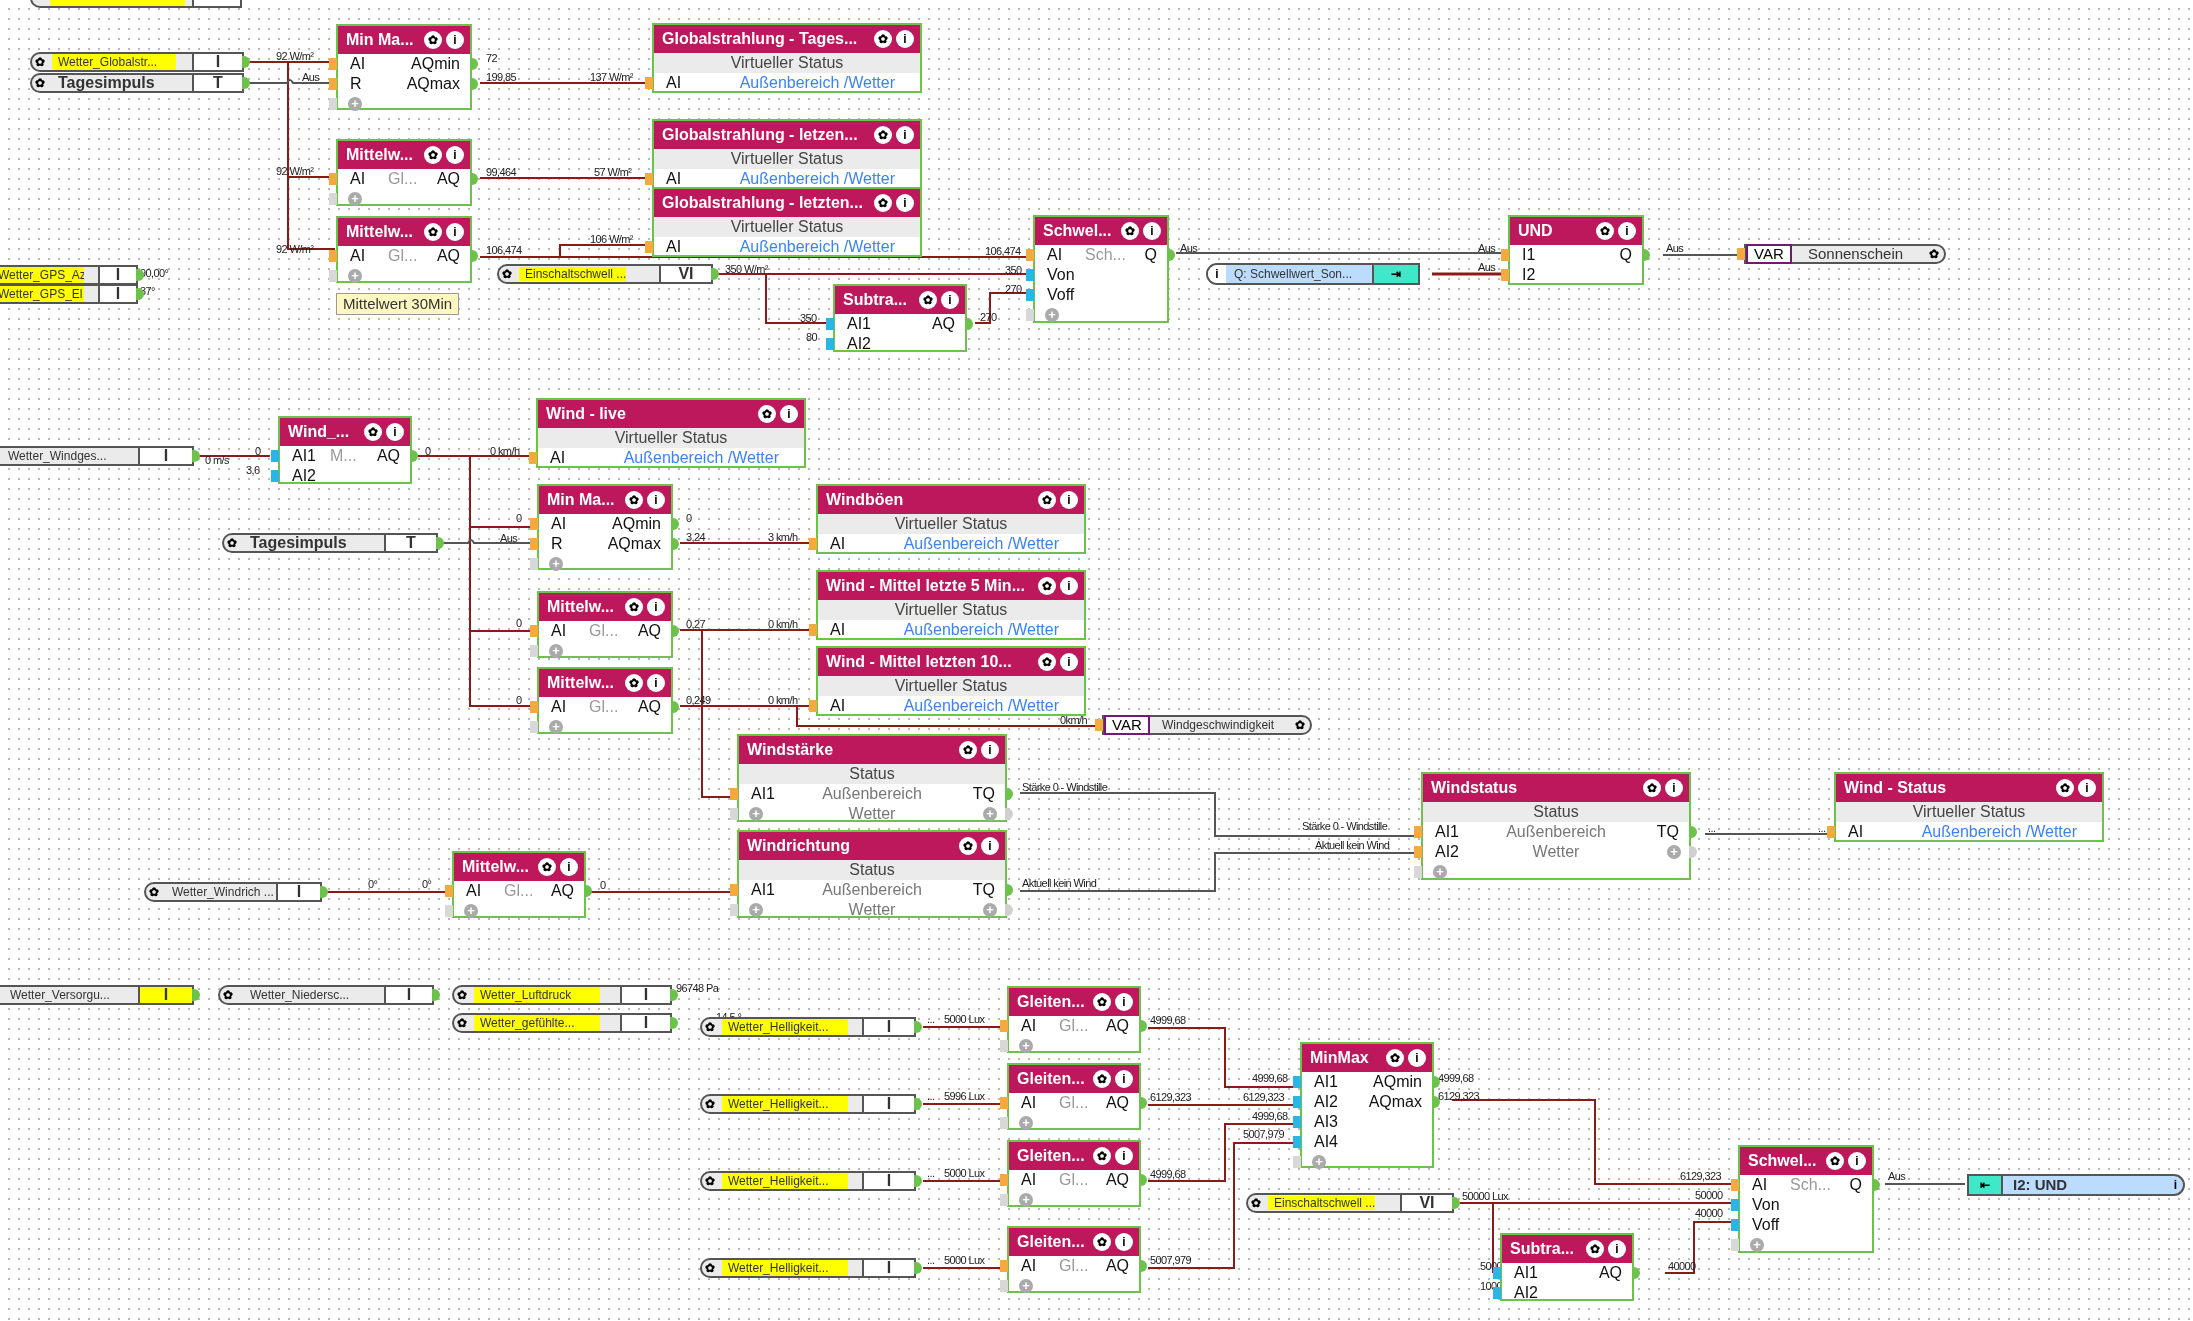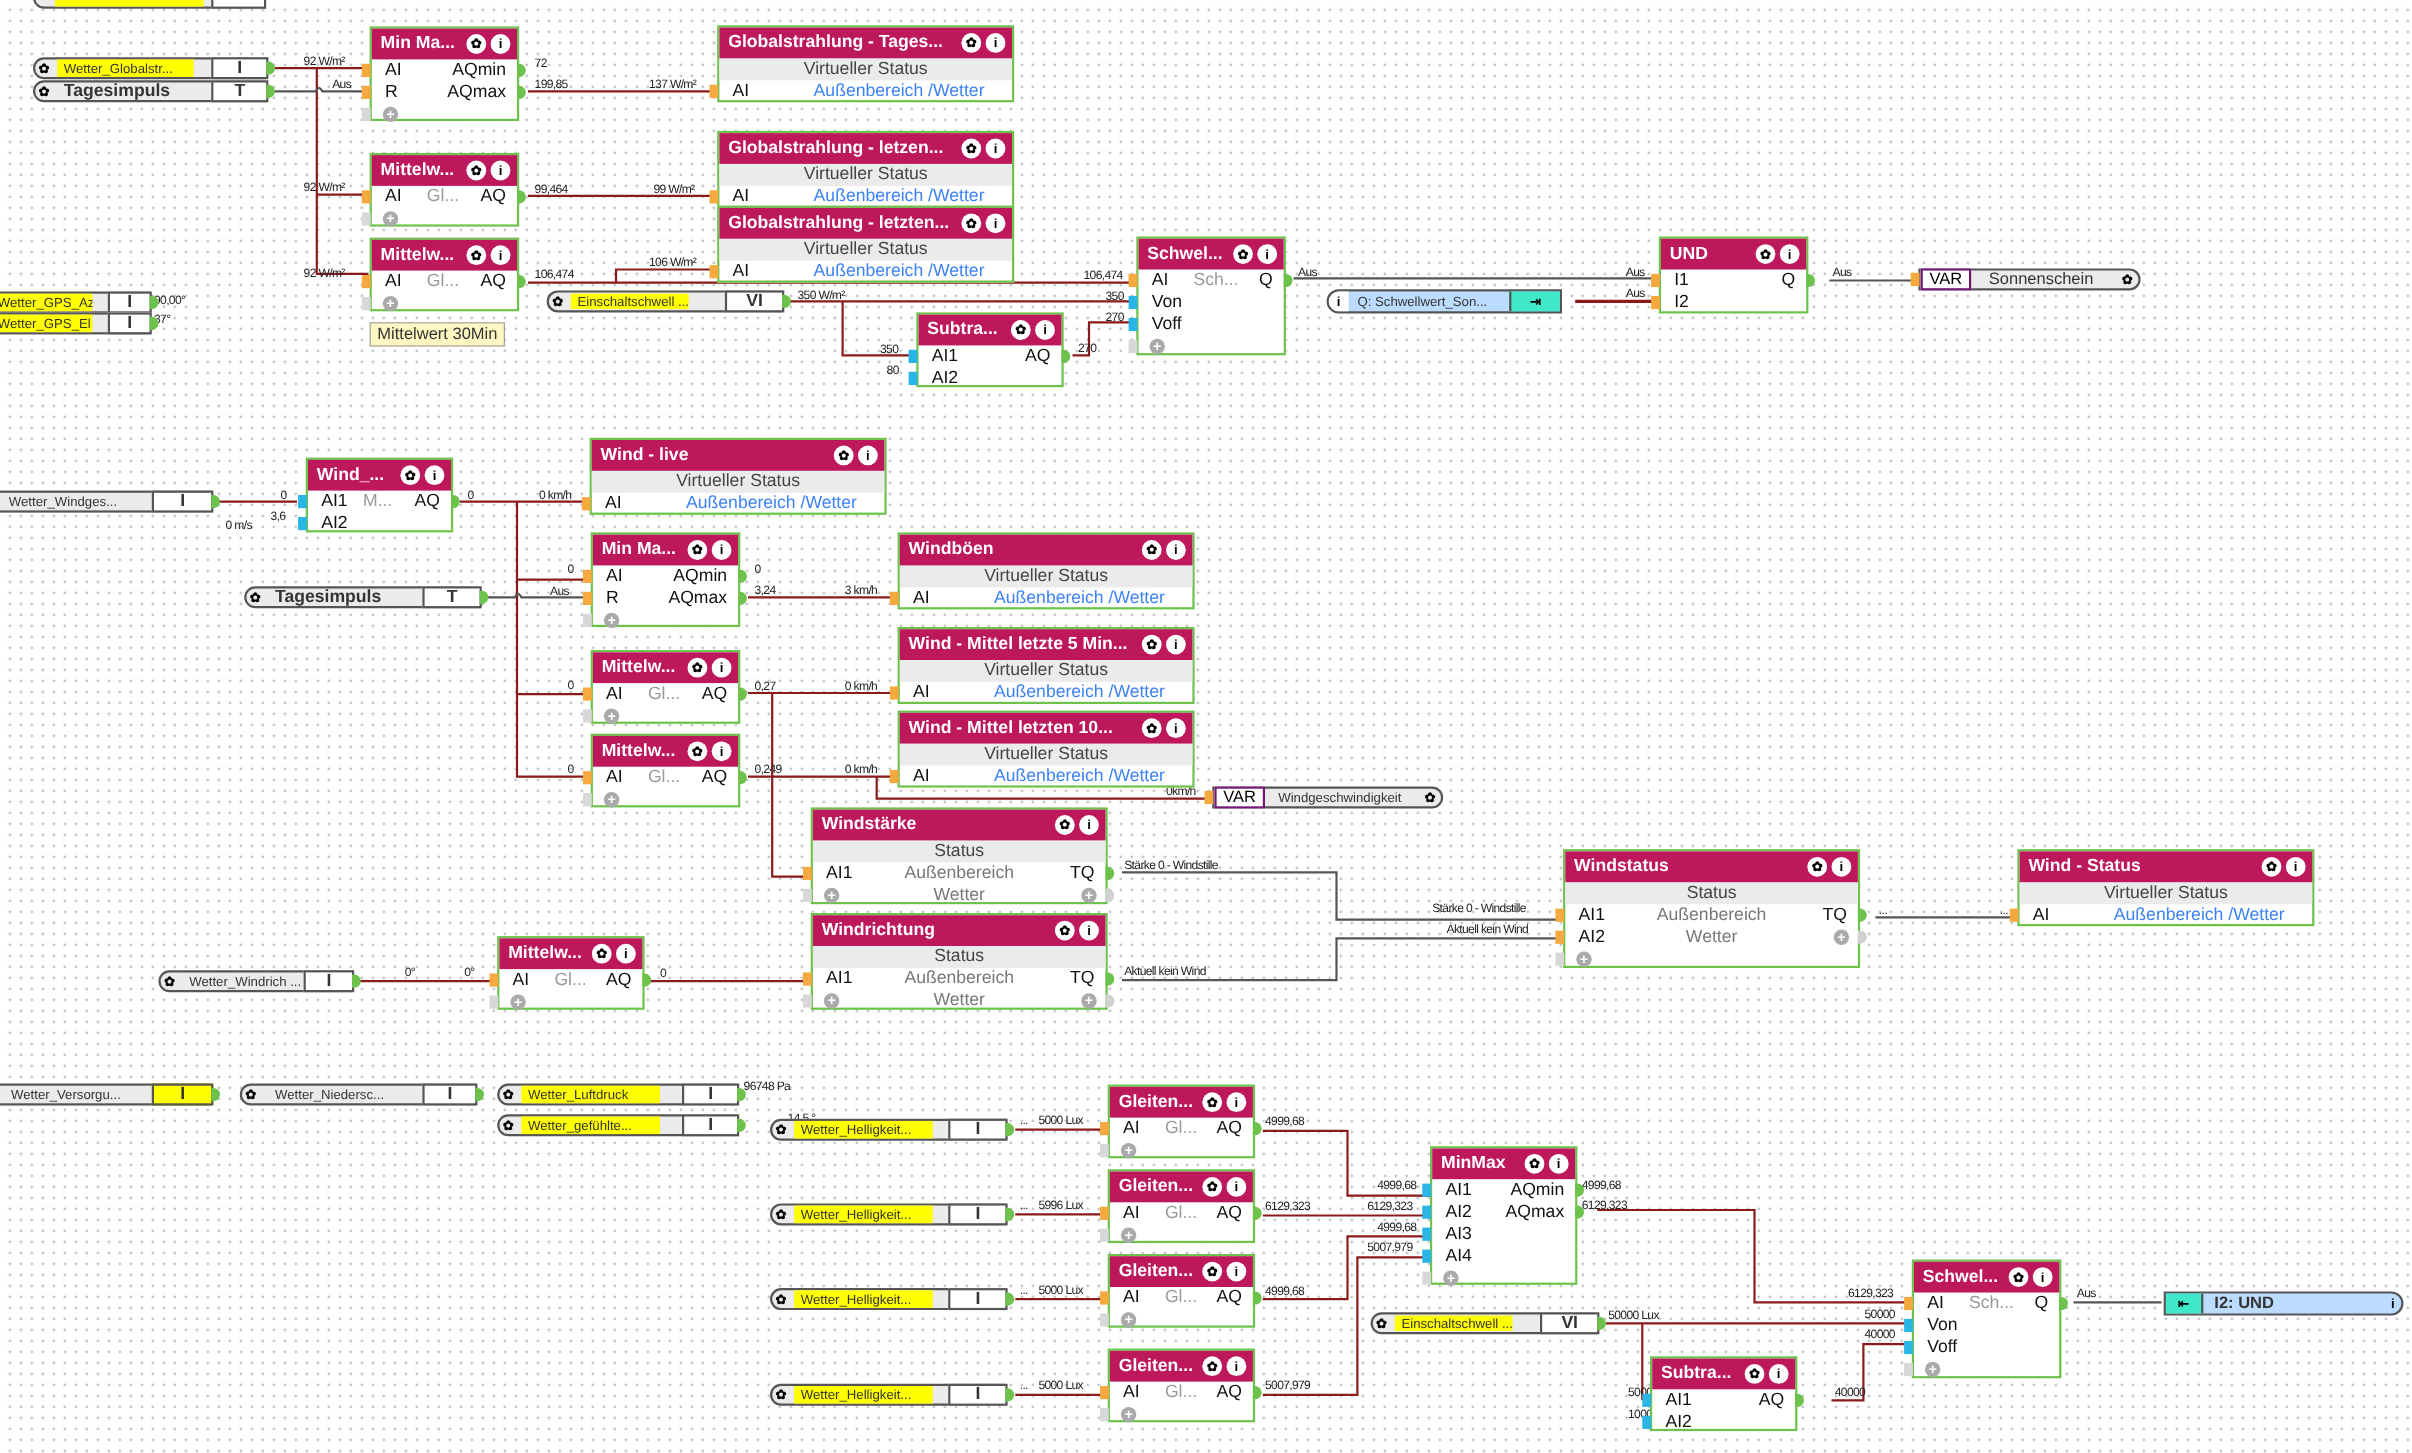--- a/index.html
+++ b/index.html
@@ -84,39 +84,39 @@
   </g>
 </svg>
 
 <div class="wl" style="left:276px;top:50px">92 W/m²</div>
 <div class="wl" style="left:302px;top:71px">Aus</div>
 <div class="wl" style="left:486px;top:52px">72</div>
 <div class="wl" style="left:486px;top:71px">199,85</div>
 <div class="wl" style="left:590px;top:71px">137 W/m²</div>
 <div class="wl" style="left:276px;top:165px">92 W/m²</div>
 <div class="wl" style="left:486px;top:166px">99,464</div>
-<div class="wl" style="left:594px;top:166px">99 W/m²</div>
+<div class="wl" style="left:594px;top:166px">57 W/m²</div>
 <div class="wl" style="left:276px;top:243px">92 W/m²</div>
 <div class="wl" style="left:486px;top:244px">106,474</div>
 <div class="wl" style="left:590px;top:233px">106 W/m²</div>
 <div class="wl" style="left:985px;top:245px">106,474</div>
 <div class="wl" style="left:1005px;top:264px">350</div>
 <div class="wl" style="left:1005px;top:283px">270</div>
 <div class="wl" style="left:725px;top:263px">350 W/m²</div>
 <div class="wl" style="left:800px;top:312px">350</div>
 <div class="wl" style="left:806px;top:331px">80</div>
 <div class="wl" style="left:980px;top:311px">270</div>
 <div class="wl" style="left:1180px;top:242px">Aus</div>
 <div class="wl" style="left:1478px;top:242px">Aus</div>
 <div class="wl" style="left:1478px;top:261px">Aus</div>
 <div class="wl" style="left:1666px;top:242px">Aus</div>
 <div class="wl" style="left:140px;top:267px">90,00°</div>
 <div class="wl" style="left:140px;top:285px">37°</div>
 
-<div class="wl" style="left:205px;top:472px">0 m/s</div>
+<div class="wl" style="left:205px;top:454px">0 m/s</div>
 <div class="wl" style="left:255px;top:445px">0</div>
 <div class="wl" style="left:246px;top:464px">3,6</div>
 <div class="wl" style="left:425px;top:445px">0</div>
 <div class="wl" style="left:490px;top:445px">0 km/h</div>
 <div class="wl" style="left:516px;top:512px">0</div>
 <div class="wl" style="left:500px;top:532px">Aus</div>
 <div class="wl" style="left:686px;top:512px">0</div>
 <div class="wl" style="left:686px;top:531px">3,24</div>
 <div class="wl" style="left:768px;top:531px">3 km/h</div>
 <div class="wl" style="left:516px;top:617px">0</div>

